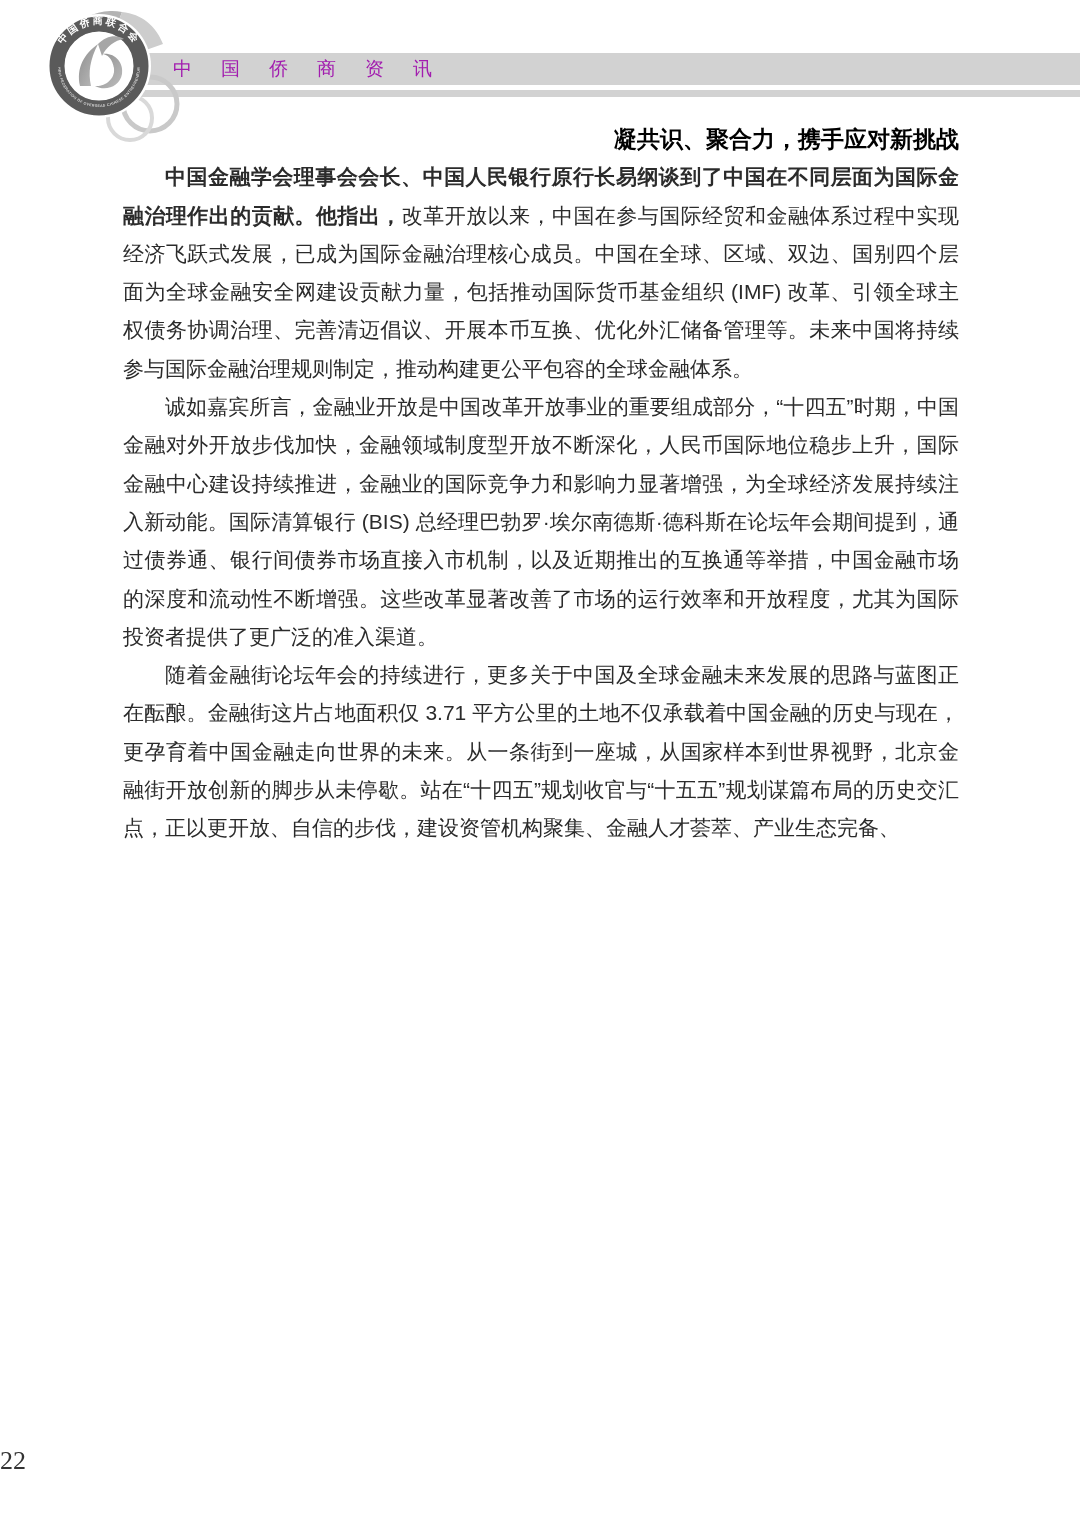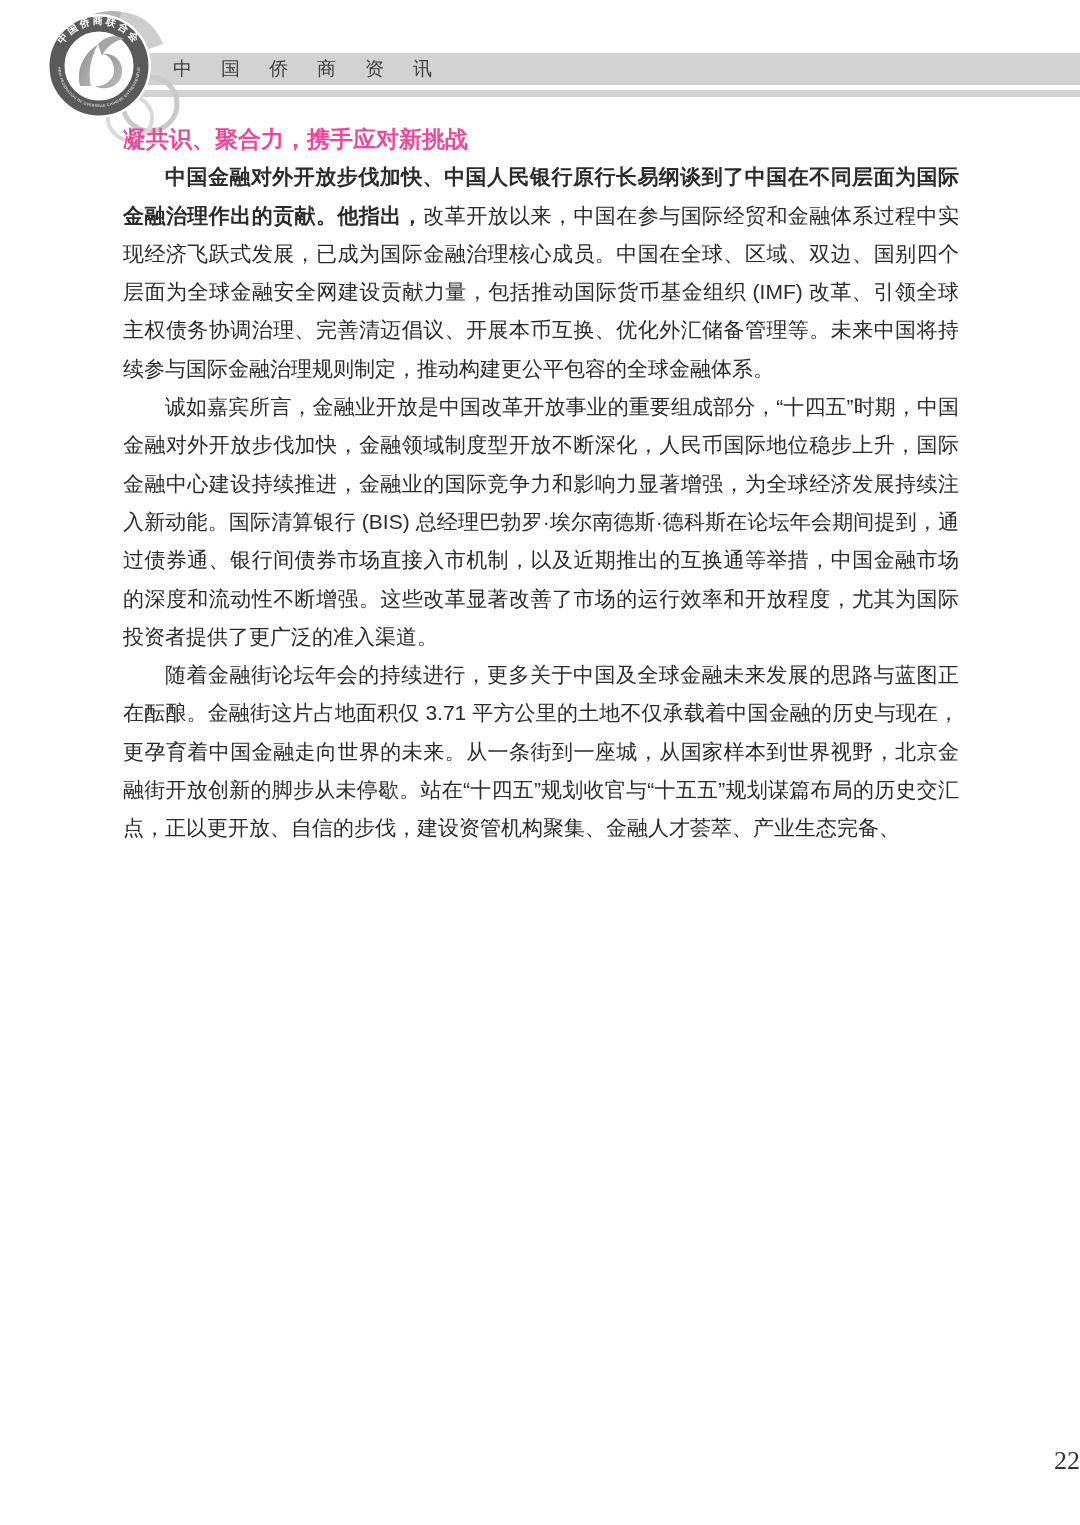--- a/index.html
+++ b/index.html
@@ -12,47 +12,47 @@
   }
   .page { position: absolute; inset: 0; }
 
   
   .bar-main {
     position: absolute; left: 116px; right: 0; top: 53px; height: 32px;
     background: #d2d2d2;
   }
   .masthead {
     position: absolute; left: 57px; top: 50%; transform: translateY(-50%);
-    font-size: 19px; color: #404040; letter-spacing: 29px; white-space: nowrap;
+    font-size: 19px; color: #a21caf; letter-spacing: 29px; white-space: nowrap;
   }
   .bar-thin {
     position: absolute; left: 128px; right: 0; top: 90px; height: 7px;
     background: #d2d2d2;
   }
   .logo-wrap {
     position: absolute; left: 36px; top: 2px; width: 144px; height: 140px;
   }
 
   
   .content {
     position: absolute; left: 123px; top: 120px; width: 836px;
     font-size: 21px; line-height: 38.3px; color: #2b2b2b;
     text-align: justify; text-justify: inter-ideograph;
   }
   .para { margin: 0; text-indent: 2em; }
   .lead { font-weight: bold; }
   .section-heading {
     margin: 0; font-size: 23px; line-height: 38.3px; font-weight: bold;
-    color: #ec4899; text-align: left; text-indent: 0;
+    color: #000000; text-align: right; text-indent: 0;
   }
 
   
   .page-number {
     position: absolute; left: 0; right: 0; top: 1446px;
-    text-align: right;
+    text-align: left;
     font-family: "Liberation Serif", serif;
     font-size: 26px; color: #333333;
   }
 </style>
 </head>
 <body>
 
 <div class="page">
 
   <header>
@@ -104,21 +104,21 @@
       </svg>
     </div>
   </header>
 
   <main class="content">
 
     <h2 class="section-heading">凝共识、聚合力，携手应对新挑战</h2>
 
 
 
-    <p class="para"><span class="lead">中国金融对外开放步伐加快、中国人民银行原行长易纲谈到了中国在不同层面为国际金融治理作出的贡献。他指出，</span><span>改革开放以来，中国在参与国际经贸和金融体系过程中实现经济飞跃式发展，已成为国际金融治理核心成员。中国在全球、区域、双边、国别四个层面为全球金融安全网建设贡献力量，包括推动国际货币基金组织 (IMF) 改革、引领全球主权债务协调治理、完善清迈倡议、开展本币互换、优化外汇储备管理等。未来中国将持续参与国际金融治理规则制定，推动构建更公平包容的全球金融体系。</span></p>
+    <p class="para"><span class="lead">中国金融学会理事会会长、中国人民银行原行长易纲谈到了中国在不同层面为国际金融治理作出的贡献。他指出，</span><span>改革开放以来，中国在参与国际经贸和金融体系过程中实现经济飞跃式发展，已成为国际金融治理核心成员。中国在全球、区域、双边、国别四个层面为全球金融安全网建设贡献力量，包括推动国际货币基金组织 (IMF) 改革、引领全球主权债务协调治理、完善清迈倡议、开展本币互换、优化外汇储备管理等。未来中国将持续参与国际金融治理规则制定，推动构建更公平包容的全球金融体系。</span></p>
 
     <p class="para"><span class="lead"></span><span>诚如嘉宾所言，金融业开放是中国改革开放事业的重要组成部分，“十四五”时期，中国金融对外开放步伐加快，金融领域制度型开放不断深化，人民币国际地位稳步上升，国际金融中心建设持续推进，金融业的国际竞争力和影响力显著增强，为全球经济发展持续注入新动能。国际清算银行 (BIS) 总经理巴勃罗·埃尔南德斯·德科斯在论坛年会期间提到，通过债券通、银行间债券市场直接入市机制，以及近期推出的互换通等举措，中国金融市场的深度和流动性不断增强。这些改革显著改善了市场的运行效率和开放程度，尤其为国际投资者提供了更广泛的准入渠道。</span></p>
 
     <p class="para"><span class="lead"></span><span>随着金融街论坛年会的持续进行，更多关于中国及全球金融未来发展的思路与蓝图正在酝酿。金融街这片占地面积仅 3.71 平方公里的土地不仅承载着中国金融的历史与现在，更孕育着中国金融走向世界的未来。从一条街到一座城，从国家样本到世界视野，北京金融街开放创新的脚步从未停歇。站在“十四五”规划收官与“十五五”规划谋篇布局的历史交汇点，正以更开放、自信的步伐，建设资管机构聚集、金融人才荟萃、产业生态完备、</span></p>
   </main>
 
   <footer>
     <div class="page-number">22</div>
   </footer>
 

